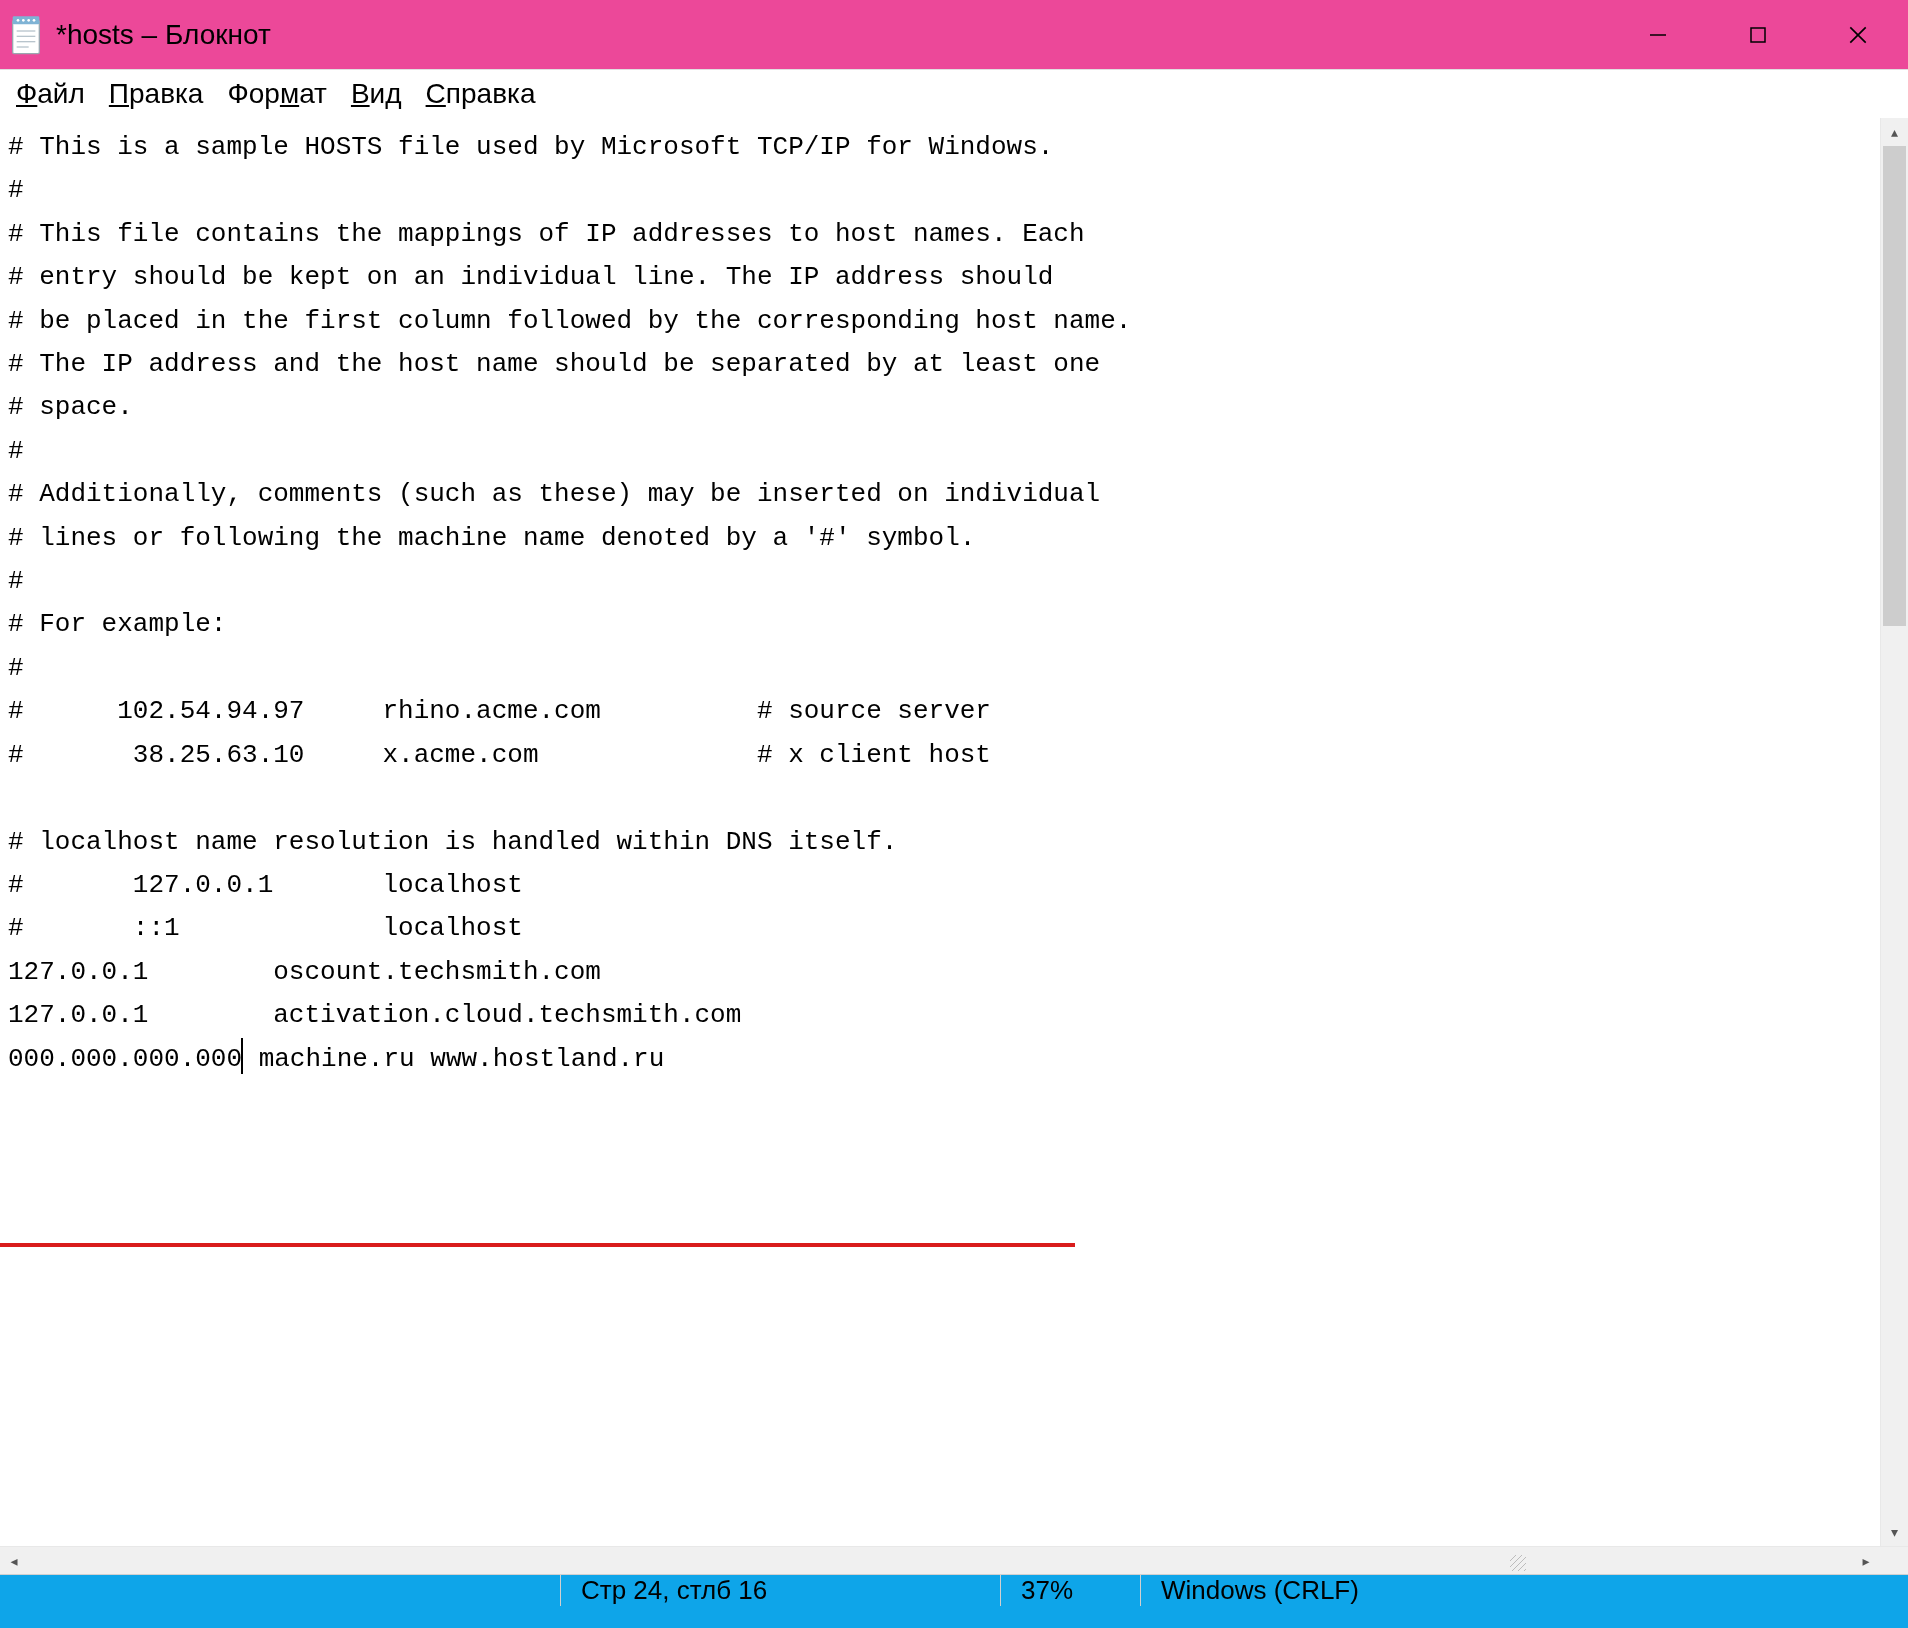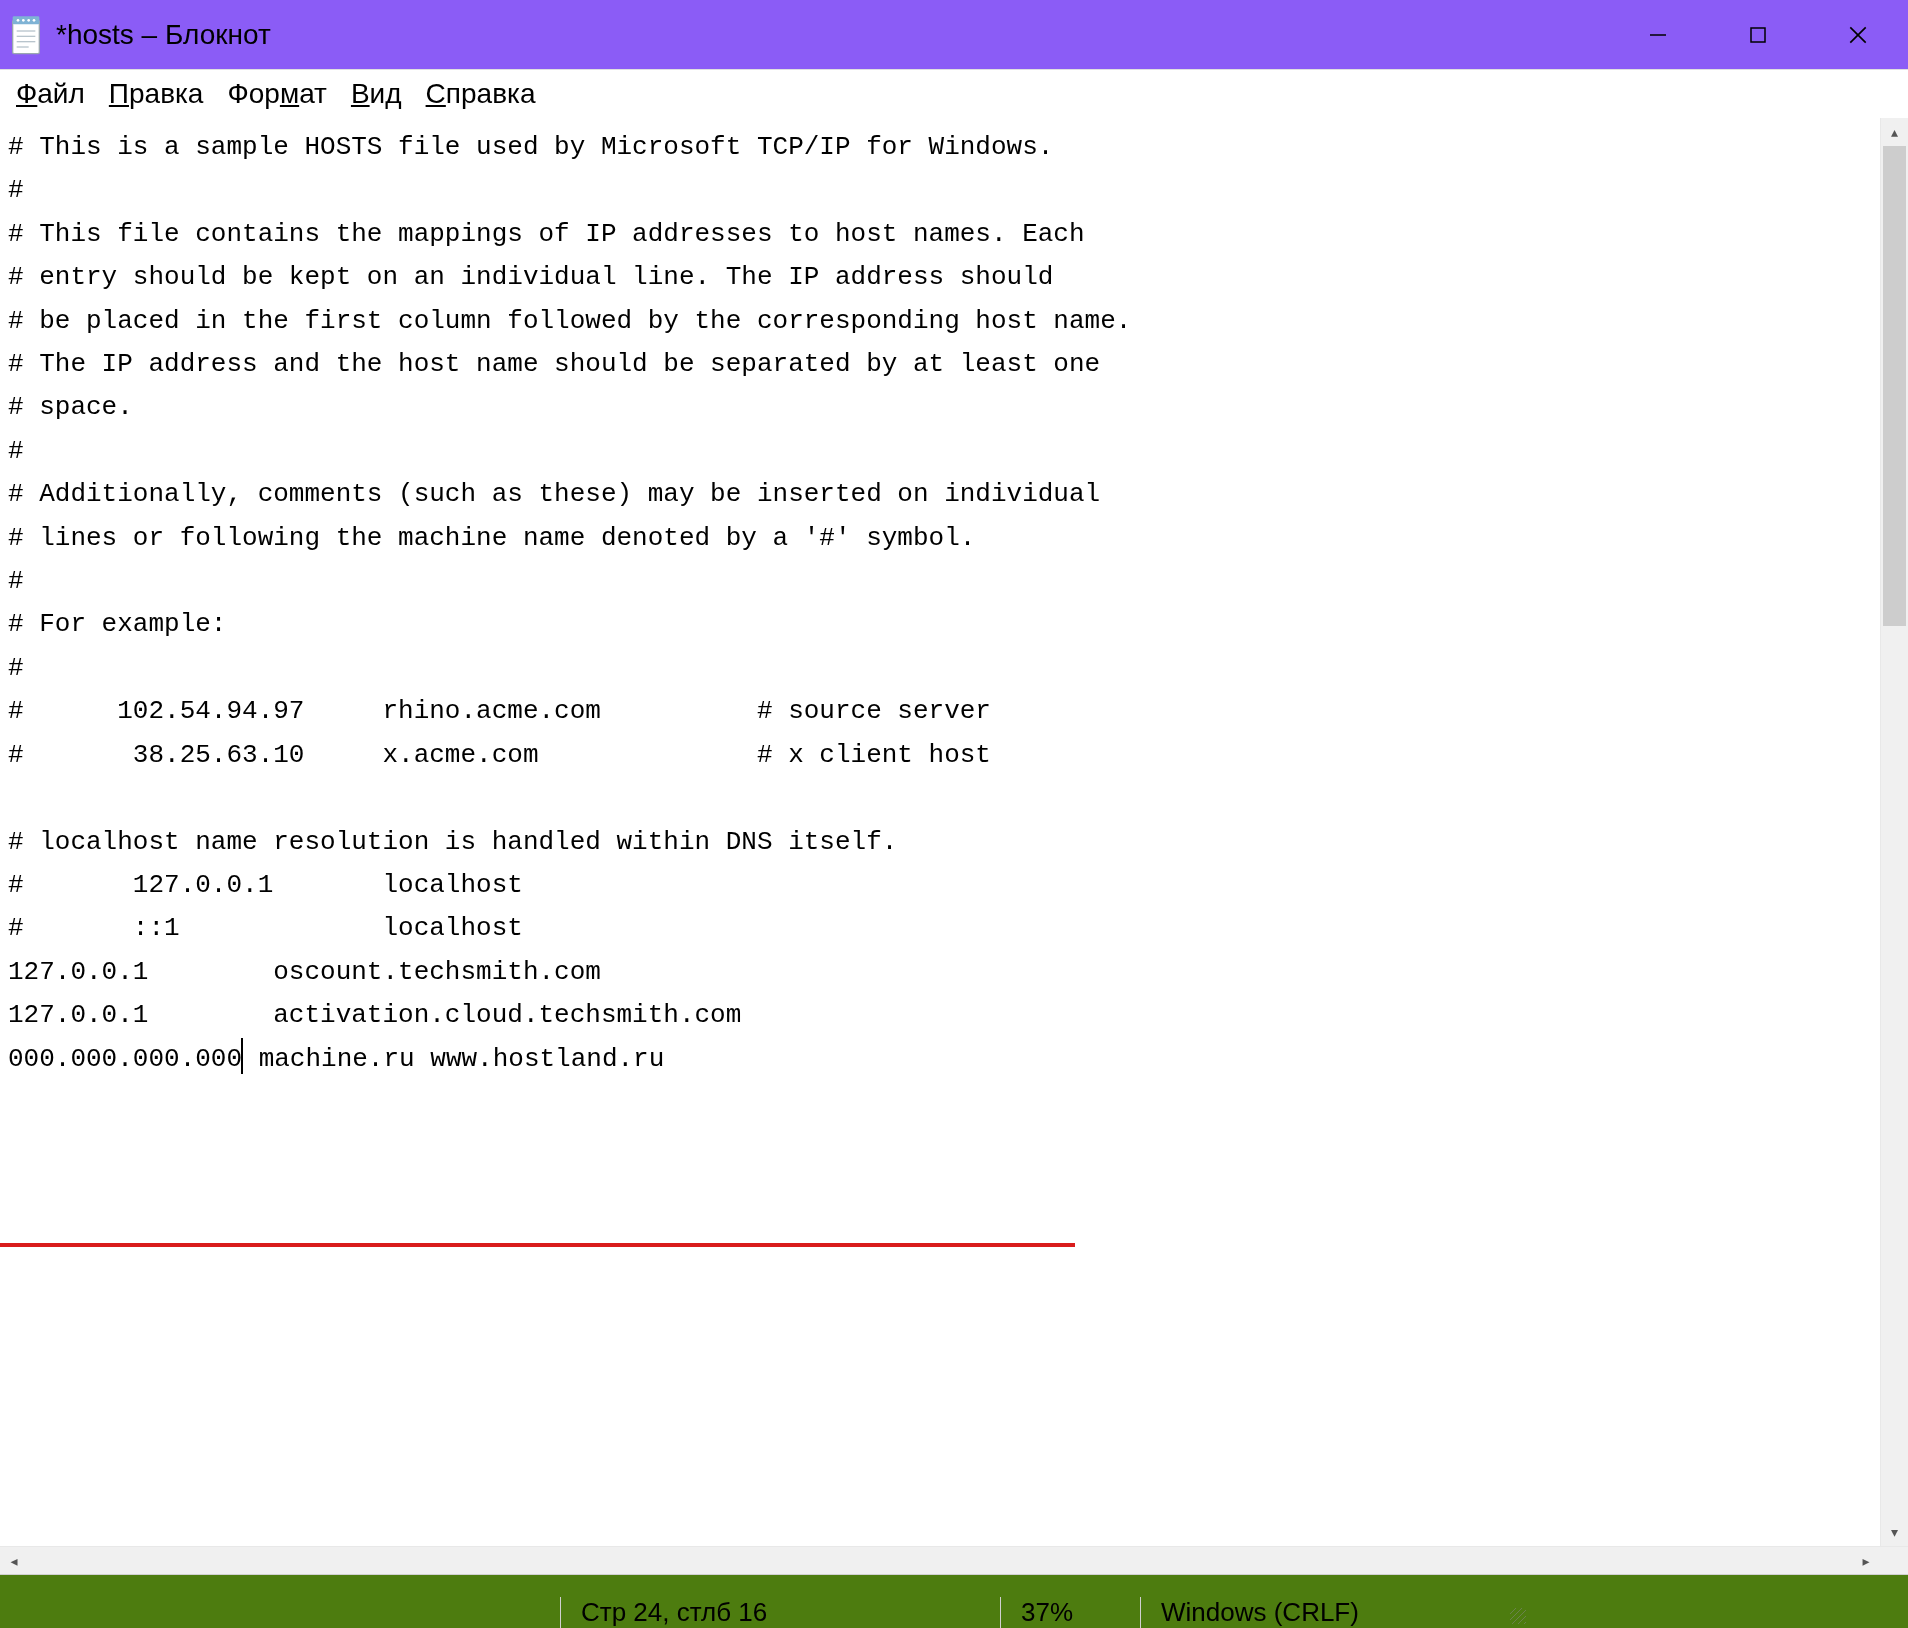--- a/index.html
+++ b/index.html
@@ -14,21 +14,21 @@
       height: 1628px;
       display: flex;
       flex-direction: column;
       overflow: hidden;
     }
     .title-bar {
       height: 70px;
       display: flex;
       align-items: center;
       padding: 0 0 0 10px;
-      background: #8b5cf6;
+      background: #ec4899;
       border-bottom: 1px solid #e0e0e0;
     }
     .title-icon {
       width: 32px;
       height: 40px;
       margin-right: 14px;
       flex-shrink: 0;
     }
     .title-text {
       font-size: 28px;
@@ -134,22 +134,22 @@
       flex: 1;
       position: relative;
     }
     .hscroll-spacer {
       width: 28px;
       background: #f0f0f0;
     }
     .status-bar {
       height: 54px;
       display: flex;
-      align-items: flex-end;
-      background: #4d7c0f;
+      align-items: flex-start;
+      background: #0ea5e9;
       border-top: 1px solid #d0d0d0;
       font-size: 26px;
       color: #000;
     }
     .status-cell {
       border-left: 1px solid #d0d0d0;
       display: flex;
       align-items: center;
       padding: 0 20px;
     }

